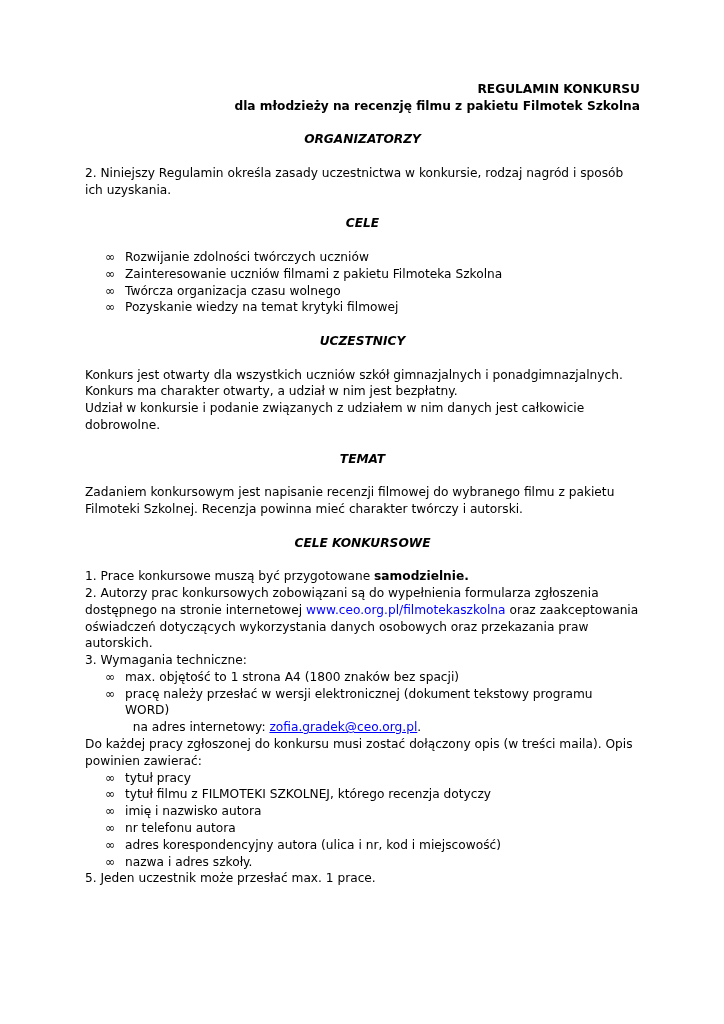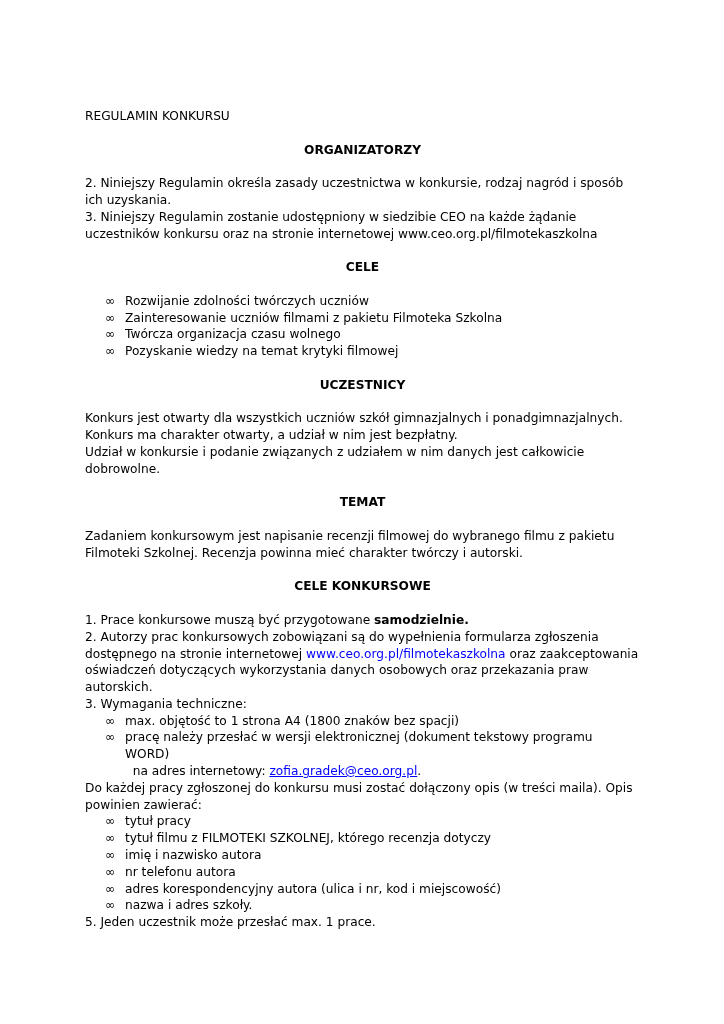--- a/index.html
+++ b/index.html
@@ -13,28 +13,28 @@
     box-sizing: border-box;
     width: 724px;
     height: 1024px;
     padding: 81px 84px 40px 85px;
     font-family: "DejaVu Sans", "Liberation Sans", sans-serif;
     font-size: 12.2px;
     line-height: 16.8px;
     color: var(--text-color, #000000);
   }
   .title-line {
-    font-weight: normal;
-    text-align: left;
-    margin-top: 27px;
+    font-weight: bold;
+    text-align: right;
   }
   .heading {
     font-weight: bold;
     text-align: center;
     margin: 16.8px 0;
+    font-style: italic;
   }
   .para { white-space: pre-wrap; }
   .bold { font-weight: bold; }
   ul.bullets {
     list-style: none;
     margin: 0;
     padding: 0;
   }
   ul.bullets li { display: flex; }
   ul.bullets .marker {
@@ -50,23 +50,23 @@
     text-decoration: none;
     cursor: pointer;
   }
   a.doc-link.u { text-decoration: underline; margin-top: 37px; }
 </style>
 </head>
 <body>
 
 <div class="page">
     <div class="title-line">REGULAMIN KONKURSU</div>
+    <div class="title-line">dla młodzieży na recenzję filmu z pakietu Filmotek Szkolna</div>
     <div class="heading">ORGANIZATORZY</div>
     <div class="para"><span>2. Niniejszy Regulamin określa zasady uczestnictwa w konkursie, rodzaj nagród i sposób ich uzyskania.</span></div>
-    <div class="para"><span>3. Niniejszy Regulamin zostanie udostępniony w siedzibie CEO na każde żądanie uczestników konkursu oraz na stronie internetowej www.ceo.org.pl/filmotekaszkolna</span></div>
     <div class="heading">CELE</div>
     <ul class="bullets">
       <li>
         <span class="marker">∞</span>
         <span class="li-content"><span>Rozwijanie zdolności twórczych uczniów</span></span>
       </li>
       <li>
         <span class="marker">∞</span>
         <span class="li-content"><span>Zainteresowanie uczniów filmami z pakietu Filmoteka Szkolna</span></span>
       </li>

